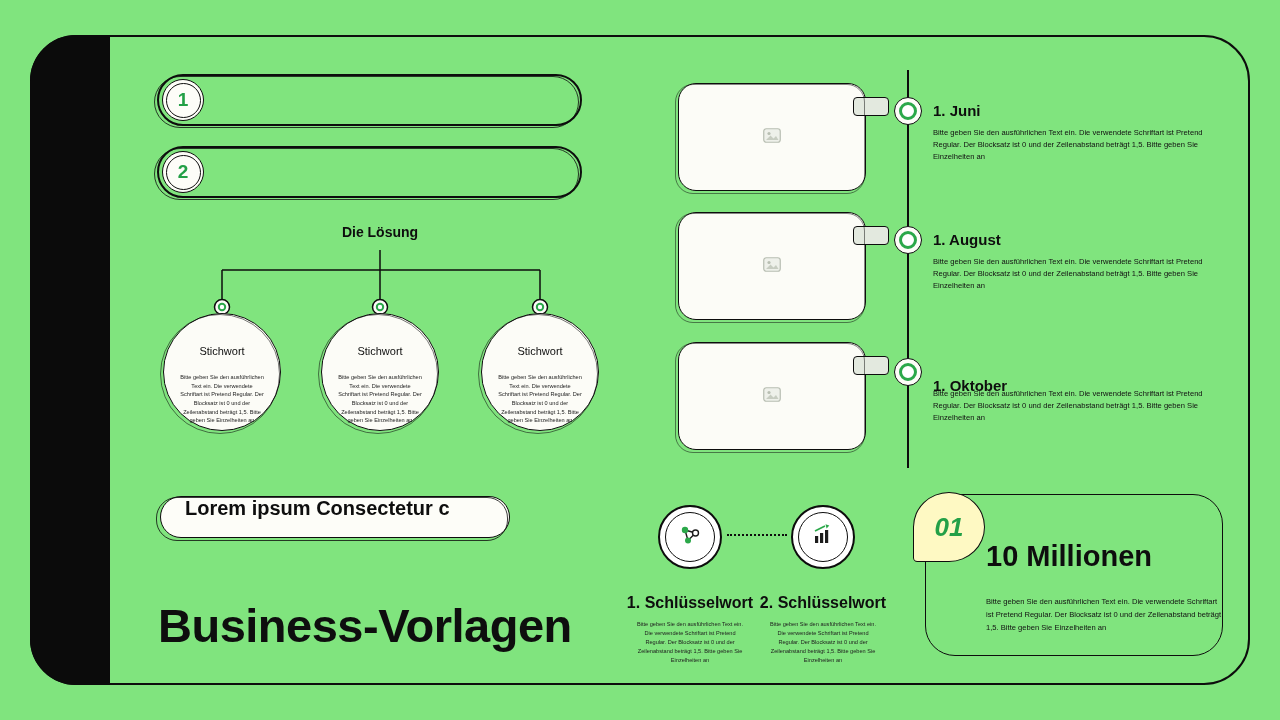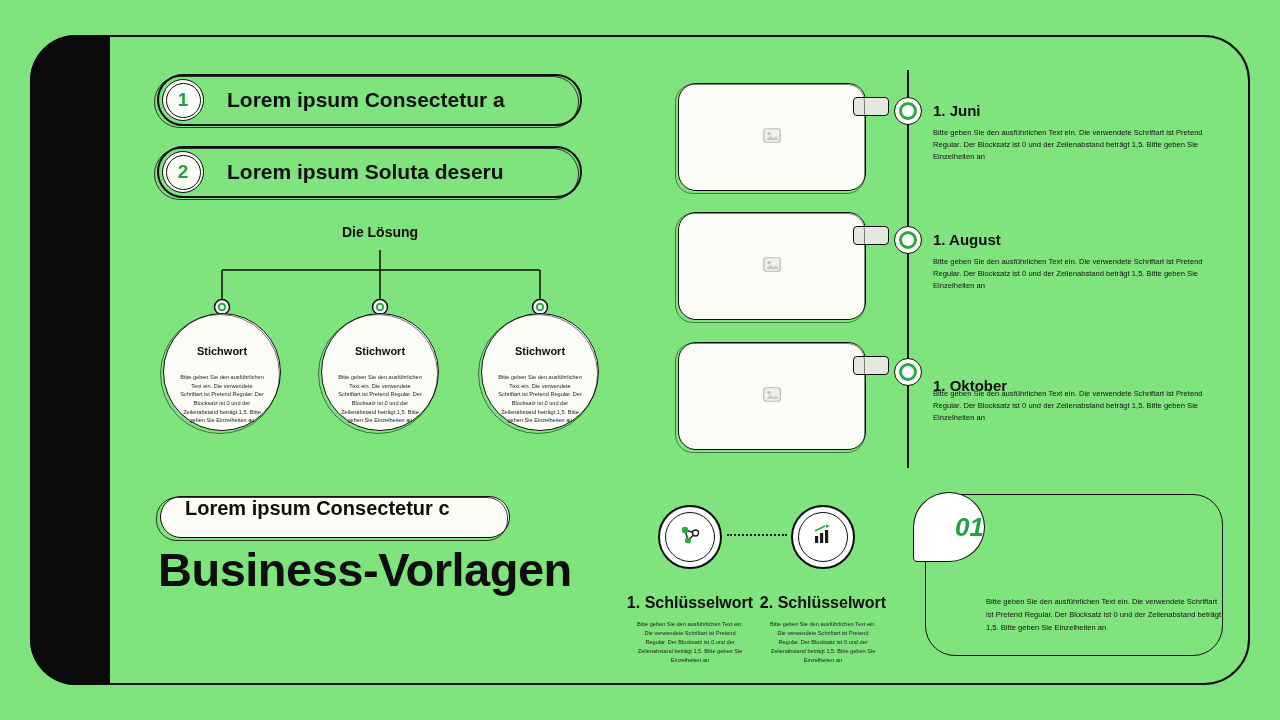--- a/index.html
+++ b/index.html
@@ -27,21 +27,21 @@
 
   
   .solution-title{position:absolute;left:280px;top:224px;width:200px;text-align:center;
           font-size:14px;font-weight:800;}
   .tree{position:absolute;left:150px;top:248px;}
   .kw-circle{position:absolute;top:313px;width:118px;height:118px;border-radius:50%;
           background:#fcfcf7;border:1.5px solid #0d0d0d;text-align:center;padding-top:31px;}
   .kw-circle::after{content:"";position:absolute;inset:-2px;border:1.1px solid rgba(13,13,13,.55);
           border-radius:50%;transform:translate(-2px,2px);pointer-events:none;}
   .c1{left:163px;} .c2{left:321px;} .c3{left:481px;}
-  .kw-circle .t{font-size:11px;font-weight:700;margin-bottom:16px;}
+  .kw-circle .t{font-size:11px;font-weight:400;margin-bottom:16px;}
   .kw-circle .b{font-size:5.6px;line-height:1.55;width:84px;margin:0 auto;color:#1d1d1d;}
 
   
   .tcard{position:absolute;left:678px;width:188px;height:108px;background:#fcfcf7;
          border:1.5px solid #0d0d0d;border-radius:18px;display:flex;align-items:center;
          justify-content:center;}
   .tcard::after{content:"";position:absolute;inset:-2px;border:1.1px solid rgba(13,13,13,.5);
          border-radius:18px;transform:translate(-2px,2px);pointer-events:none;}
   .t1{top:83px;} .t2{top:212px;} .t3{top:342px;}
   .tab{position:absolute;right:-24px;top:13px;width:36px;height:19px;background:#e3e9df;
@@ -55,60 +55,58 @@
   .d1{top:102px;} .d2{top:231px;} .d3{top:377px;}
   .tbody{position:absolute;left:933px;width:296px;font-size:7.6px;line-height:1.6;color:#101010;}
   .tb1{top:127px;} .tb2{top:256px;} .tb3{top:388px;}
 
   
   .pill{position:absolute;left:160px;top:496px;width:350px;height:42px;background:#fdfdf8;
         border:1.5px solid #0d0d0d;border-radius:21px;display:flex;
         padding-left:24px;font-size:20px;font-weight:700;}
   .pill::after{content:"";position:absolute;inset:-2px;border:1.3px solid rgba(13,13,13,.8);
         border-radius:21px;transform:translate(-3px,2px);pointer-events:none;}
-  .main-title{position:absolute;left:158px;top:542px;font-size:47px;font-weight:900;letter-spacing:-.5px;}
+  .main-title{position:absolute;left:158px;top:598px;font-size:47px;font-weight:900;letter-spacing:-.5px;}
 
   
   .kwicon{position:absolute;top:505px;width:64px;height:64px;border-radius:50%;background:#fff;
           border:2px solid #0d0d0d;display:flex;align-items:center;justify-content:center;}
   .kwicon::before{content:"";position:absolute;inset:5px;border:1.3px solid #0d0d0d;border-radius:50%;}
   .k1{left:658px;} .k2{left:791px;}
   .dots{position:absolute;left:727px;top:534px;width:60px;border-top:2.5px dotted #0d0d0d;}
   .kwlabel{position:absolute;top:594px;width:130px;text-align:center;font-size:16px;font-weight:800;}
   .l1{left:625px;} .l2{left:758px;}
   .kwbody{position:absolute;top:620px;width:108px;text-align:center;font-size:5.6px;line-height:1.6;color:#1d1d1d;}
   .kb1{left:636px;} .kb2{left:769px;}
 
   
   .stat{position:absolute;left:925px;top:494px;width:298px;height:162px;
         border:1.8px solid #0d0d0d;border-radius:30px;}
-  .badge{position:absolute;left:913px;top:492px;width:72px;height:70px;background:#ffffff;
+  .badge{position:absolute;left:913px;top:492px;width:72px;height:70px;background:#fef9c3;
          border:1.8px solid #0d0d0d;border-radius:50% 50% 50% 6%;display:flex;align-items:center;
-         justify-content:flex-end;font-size:26px;font-weight:800;font-style:italic;color:#23A047;}
+         justify-content:center;font-size:26px;font-weight:800;font-style:italic;color:#23A047;}
   .stat-title{position:absolute;left:986px;top:540px;font-size:29px;font-weight:800;}
   .stat-body{position:absolute;left:986px;top:596px;width:238px;font-size:7.6px;line-height:1.7;color:#101010;}
 </style>
 </head>
 <body>
 
 <div class="stage">
   <div class="frame"></div>
   <div class="spine"></div>
 
   <div class="banner b1">
     <span class="num-circle">
         <span>1</span>
       </span>
-    <span>Lorem ipsum Consectetur a</span>
   </div>
   <div class="banner b2">
     <span class="num-circle">
         <span>2</span>
       </span>
-    <span>Lorem ipsum Soluta deseru</span>
   </div>
 
   <div class="solution-title">Die Lösung</div>
   <svg class="tree" width="470" height="78" viewBox="0 0 470 78">
     <path d="M230 2 V22 M72 22 H390 M72 22 V52 M230 22 V52 M390 22 V52" stroke="#0d0d0d" stroke-width="1.5" fill="none"></path>
     <g>
       <circle cx="72" cy="59" r="7.5" fill="#fdfdf8" stroke="#0d0d0d" stroke-width="1.5"></circle>
       <circle cx="72" cy="59" r="3.2" fill="#fff" stroke="#2BA84A" stroke-width="2"></circle>
     </g>
     <g>
@@ -206,14 +204,15 @@
   </div>
   <div class="kwlabel l1">1. Schlüsselwort</div>
   <div class="kwlabel l2">2. Schlüsselwort</div>
   <div class="kwbody kb1">Bitte geben Sie den ausführlichen Text ein. Die verwendete Schriftart ist Pretend Regular. Der Blocksatz ist 0 und der Zeilenabstand beträgt 1,5. Bitte geben Sie Einzelheiten an</div>
   <div class="kwbody kb2">Bitte geben Sie den ausführlichen Text ein. Die verwendete Schriftart ist Pretend Regular. Der Blocksatz ist 0 und der Zeilenabstand beträgt 1,5. Bitte geben Sie Einzelheiten an</div>
 
   <div class="stat"></div>
   <div class="badge">
     <span>01</span>
   </div>
+  <div class="stat-title">10 Millionen</div>
   <div class="stat-body">Bitte geben Sie den ausführlichen Text ein. Die verwendete Schriftart ist Pretend Regular. Der Blocksatz ist 0 und der Zeilenabstand beträgt 1,5. Bitte geben Sie Einzelheiten an</div>
 </div>
 
 </body></html>

